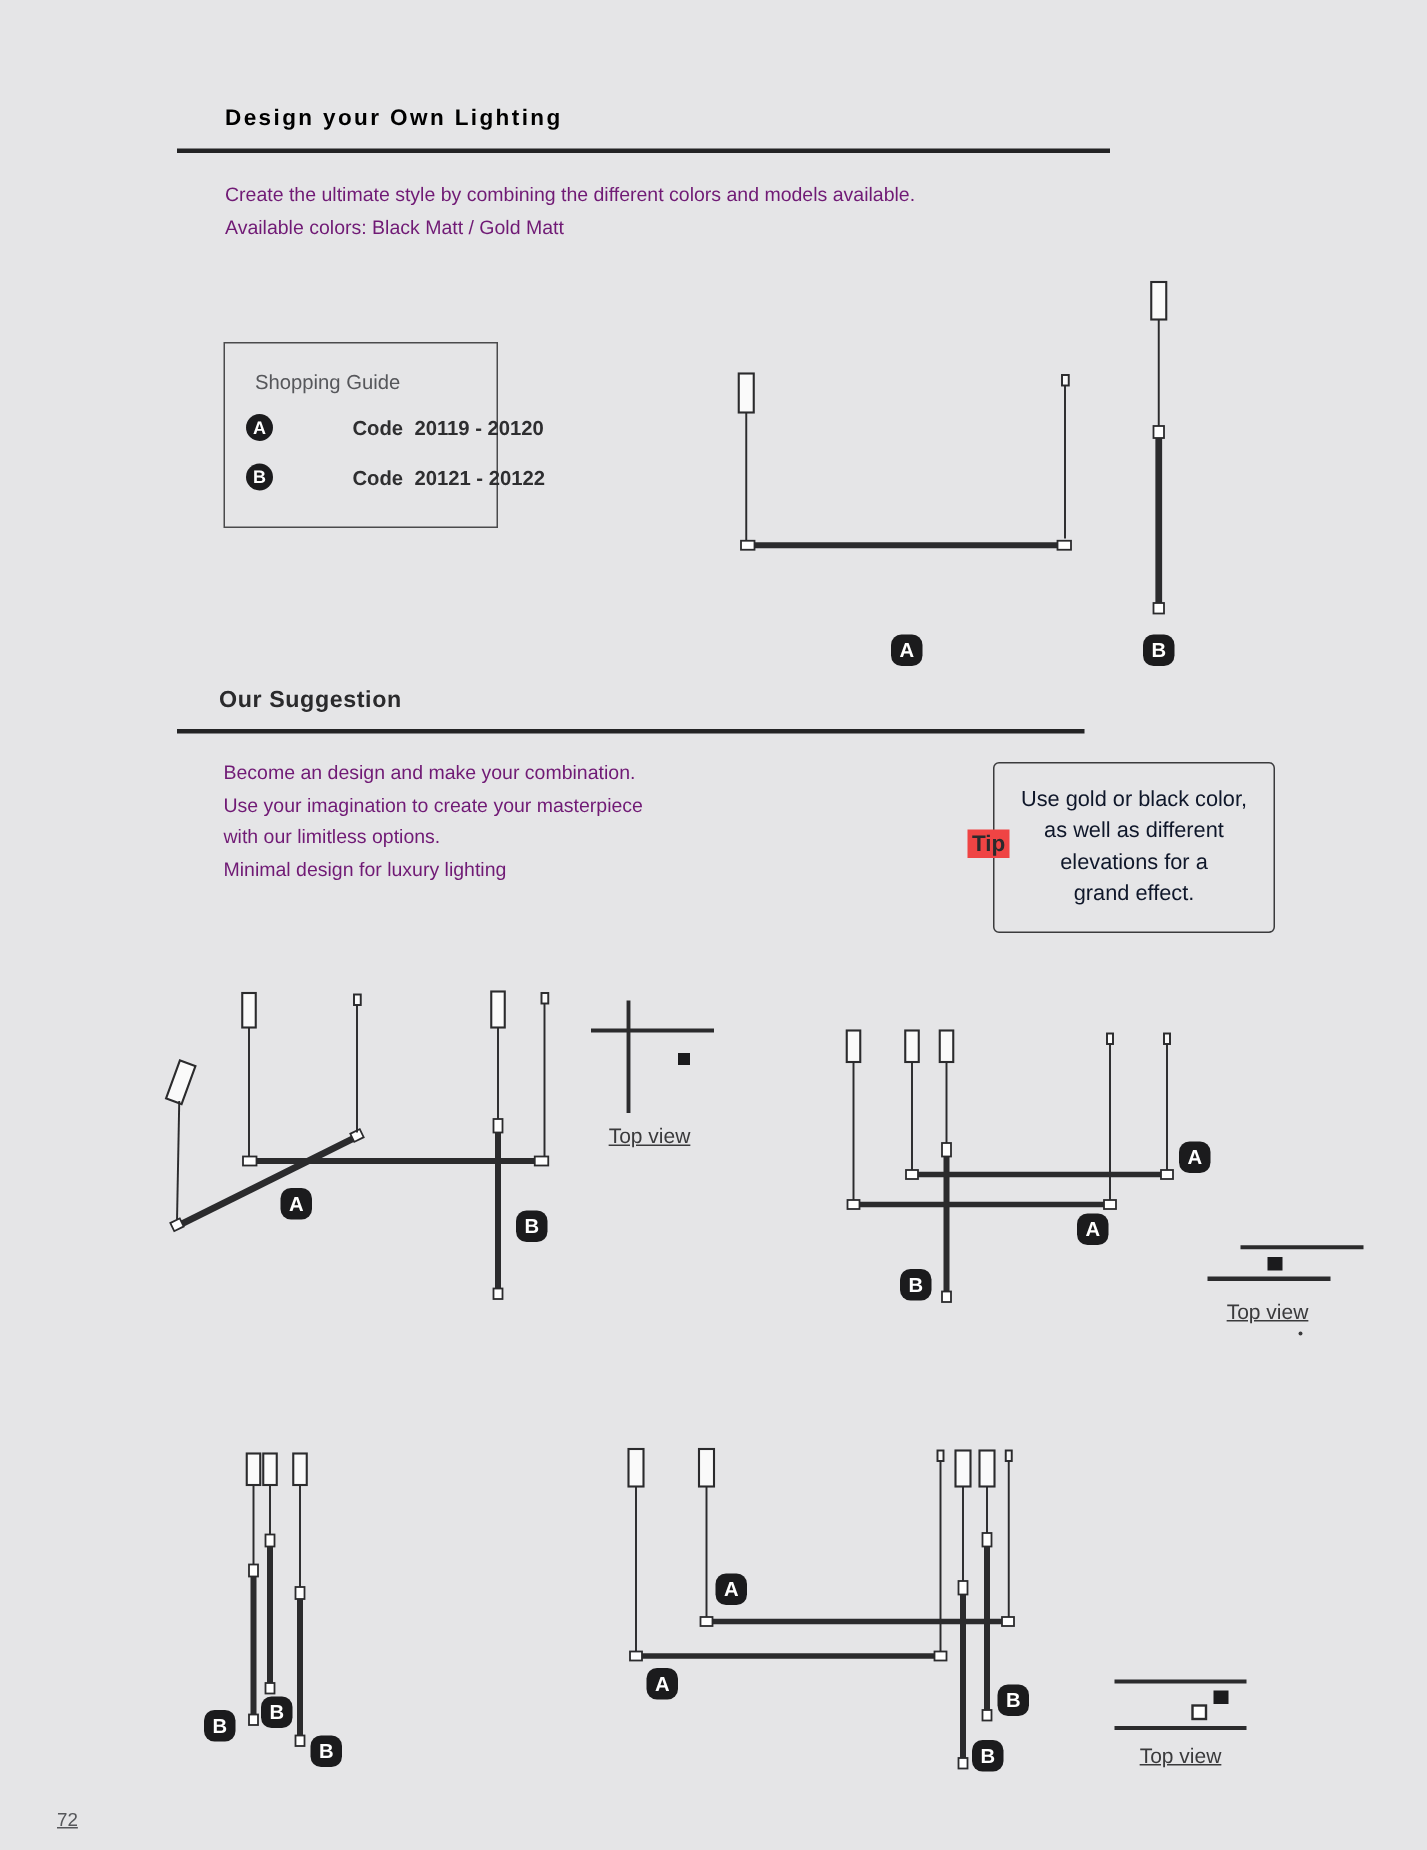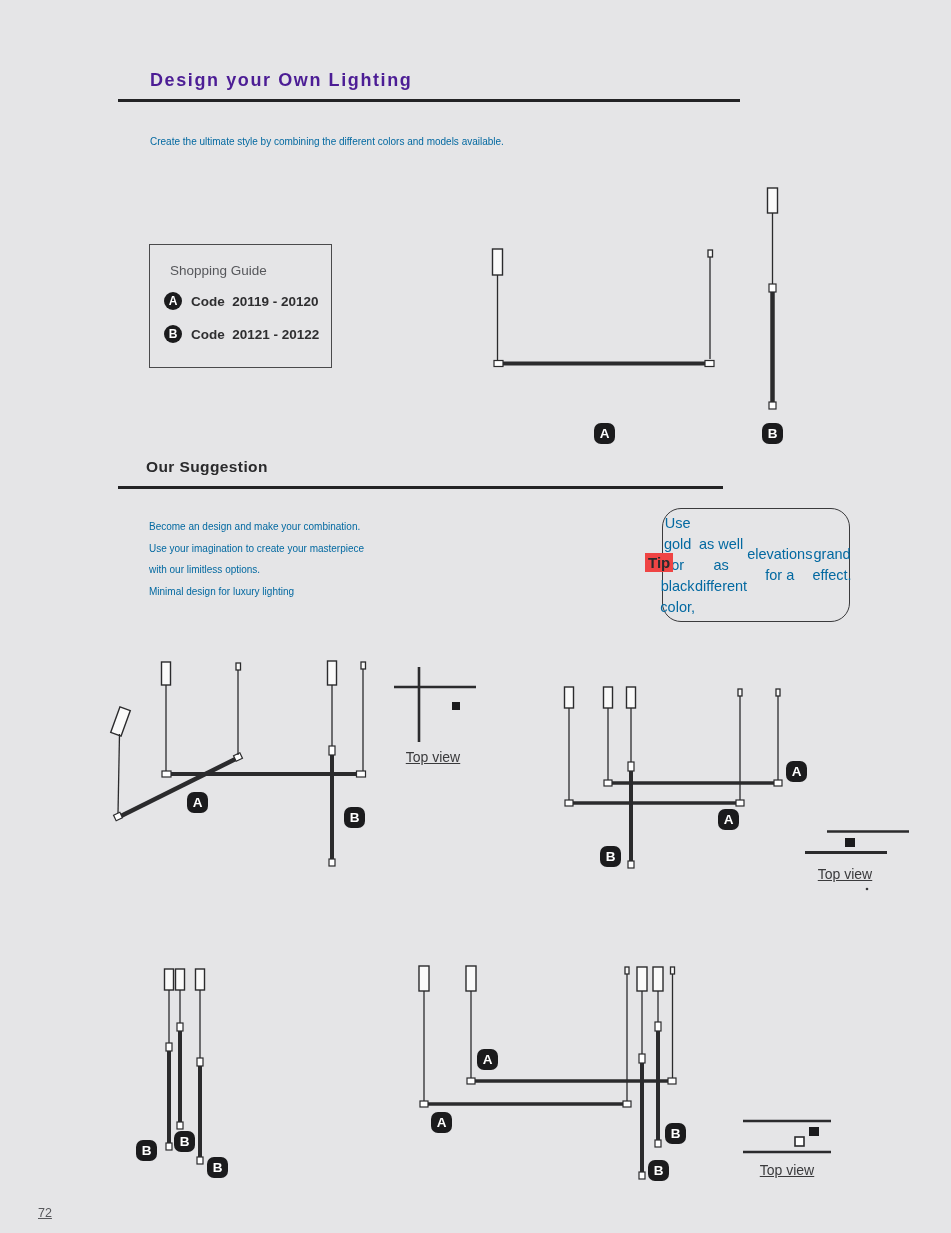--- a/index.html
+++ b/index.html
@@ -2,39 +2,39 @@
 <html><head>
 <meta charset="utf-8">
 <style>
   html,body{margin:0;padding:0;background:#e5e5e7;}
   .page{
     position:relative;width:951px;height:1233px;background:#e5e5e7;
     font-family:"Liberation Sans",sans-serif;color:#3a3a3c;overflow:hidden;
   }
   .abs{position:absolute;}
   .title{
-    font-size:18px;font-weight:bold;letter-spacing:1.6px;color:#4c1d95;
+    font-size:15px;font-weight:bold;letter-spacing:1.6px;color:#000000;
   }
   .rule{background:#232325;height:3px;}
-  .body-text{font-size:10px;line-height:21.5px;color:#0369a1;margin-top:12px;}
+  .body-text{font-size:13px;line-height:21.5px;color:#701a75;}
   .guide-box{
     border:1.5px solid #4a4a4c;width:181px;height:122px;background:transparent;
   }
   .guide-title{font-size:13.5px;color:#56575b;}
   .guide-row{display:flex;align-items:center;gap:9px;}
   .gbadge{
     width:18px;height:18px;border-radius:50%;background:#1b1b1d;color:#ffffff;
     font-size:12px;font-weight:bold;display:inline-flex;align-items:center;justify-content:center;flex:0 0 auto;
   }
-  .guide-code{font-size:13.5px;font-weight:bold;color:#2e2e30;white-space:pre;}
+  .guide-code{font-size:13.5px;font-weight:bold;color:#2e2e30;white-space:pre;margin-left:44px;}
   .h2{font-size:15.5px;font-weight:bold;letter-spacing:0.4px;color:#2a2a2c;}
   .tip-box{
-    width:186px;height:112px;border:1.6px solid #3a3a3c;border-radius:19px;
-    display:flex;flex-direction:row;align-items:center;justify-content:center;
-    font-size:14.5px;line-height:21px;color:#0369a1;text-align:center;
+    width:186px;height:112px;border:1.6px solid #3a3a3c;border-radius:4px;
+    display:flex;flex-direction:column;align-items:center;justify-content:center;
+    font-size:14.5px;line-height:21px;color:#0f172a;text-align:center;
   }
   .tip-label{
     font-size:15px;font-weight:bold;color:#2a2a2c;background:#ef4444;padding:1px 3px;z-index:2;
   }
   .badge{
     position:absolute;width:21px;height:21px;border-radius:7px;background:#1b1b1d;
     color:#ffffff;font-size:13.5px;font-weight:bold;
     display:flex;align-items:center;justify-content:center;z-index:3;
   }
   .tv-label{font-size:14px;color:#3a3a3c;text-align:center;width:84px;text-decoration:underline;}
@@ -43,23 +43,24 @@
 </style>
 </head>
 <body>
 
 <div class="page">
 
   <div class="abs title" style="left:150px;top:70px;">Design your Own Lighting</div>
   <div class="abs rule" style="left:118px;top:99px;width:622px;"></div>
   <div class="abs body-text" style="left:150px;top:119px;width:640px;">
     <div>Create the ultimate style by combining the different colors and models available.</div>
-  </div>
-
-  <div class="abs guide-box" style="left:149px;top:244px;text-align:center;">
+    <div>Available colors: Black Matt / Gold Matt</div>
+  </div>
+
+  <div class="abs guide-box" style="left:149px;top:228px;text-align:center;">
     <div class="abs guide-title" style="left:20px;top:18px;">Shopping Guide</div>
     <div class="abs guide-row" style="left:14px;top:47px;">
       <span class="gbadge">A</span>
       <span class="guide-code">Code  20119 - 20120</span>
     </div>
     <div class="abs guide-row" style="left:14px;top:80px;">
       <span class="gbadge">B</span>
       <span class="guide-code">Code  20121 - 20122</span>
     </div>
   </div>

